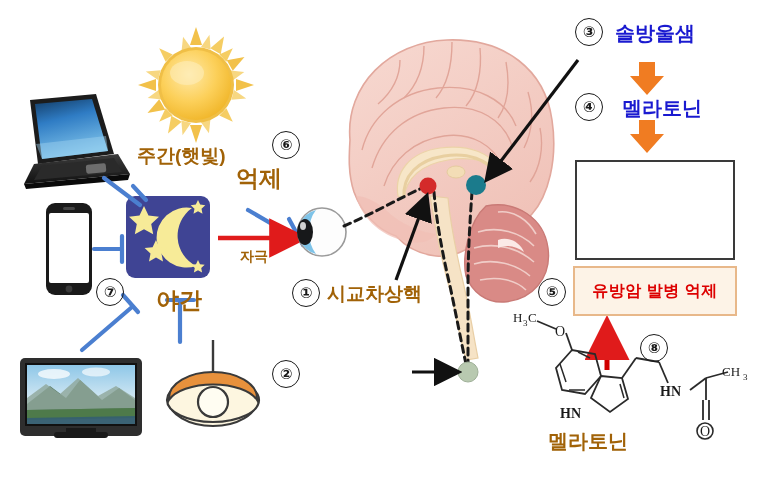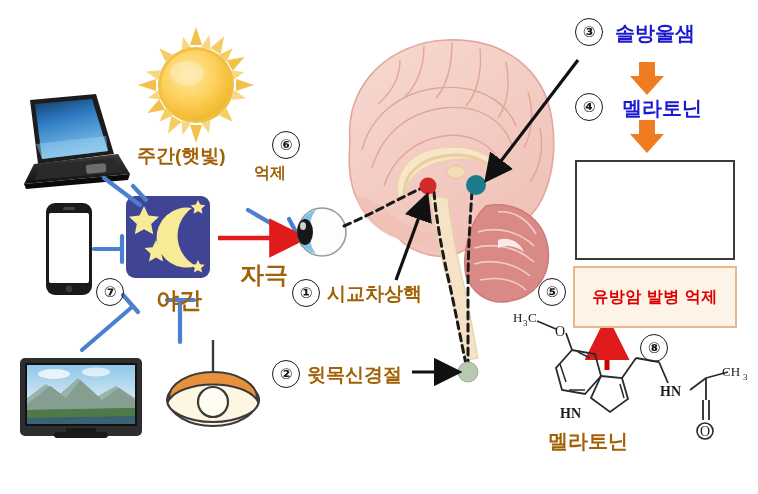--- a/index.html
+++ b/index.html
@@ -318,35 +318,34 @@
       <circle cx="677" cy="222" r="3.4"></circle>
     </g>
   </svg>
 
   <div class="breastbox" style="left:575px;top:160px;width:160px;height:100px;"></div>
 
   <div class="abs lbl" style="left:137px;top:143px;font-size:19px;">주간(햇빛)</div>
 
   <div class="abs lbl" style="left:156px;top:285px;font-size:23px;">야간</div>
 
-  <div class="abs lbl" style="left:254px;top:163px;font-size:16px;">억제</div>
-
-  <div class="abs lbl" style="left:240px;top:248px;font-size:24px;margin-top:11px;">자극</div>
+  <div class="abs lbl" style="left:236px;top:163px;font-size:23px;">억제</div>
+
+  <div class="abs lbl" style="left:240px;top:248px;font-size:14px;">자극</div>
 
   <div class="abs lbl" style="left:327px;top:281px;font-size:19px;">시교차상핵</div>
 
-  <div class="abs lbl" style="left:307px;top:362px;font-size:19px;">윗목신경절</div>
 
   <div class="abs lbl bluetxt" style="left:615px;top:20px;font-size:20px;">솔방울샘</div>
 
   <div class="abs lbl bluetxt" style="left:622px;top:95px;font-size:20px;">멜라토닌</div>
 
   <div class="abs lbl" style="left:548px;top:428px;font-size:20px;">멜라토닌</div>
 
-  <div class="cancerbox" style="left:573px;top:266px;width:164px;height:62px;">
+  <div class="cancerbox" style="left:573px;top:266px;width:164px;height:50px;">
     <span>유방암 발병 억제</span>
   </div>
 
   <div class="numcircle" style="left:292px;top:279px;">①</div>
   <div class="numcircle" style="left:272px;top:360px;">②</div>
   <div class="numcircle" style="left:575px;top:18px;">③</div>
   <div class="numcircle" style="left:575px;top:93px;">④</div>
   <div class="numcircle" style="left:538px;top:278px;">⑤</div>
   <div class="numcircle" style="left:272px;top:131px;">⑥</div>
   <div class="numcircle" style="left:96px;top:278px;">⑦</div>

